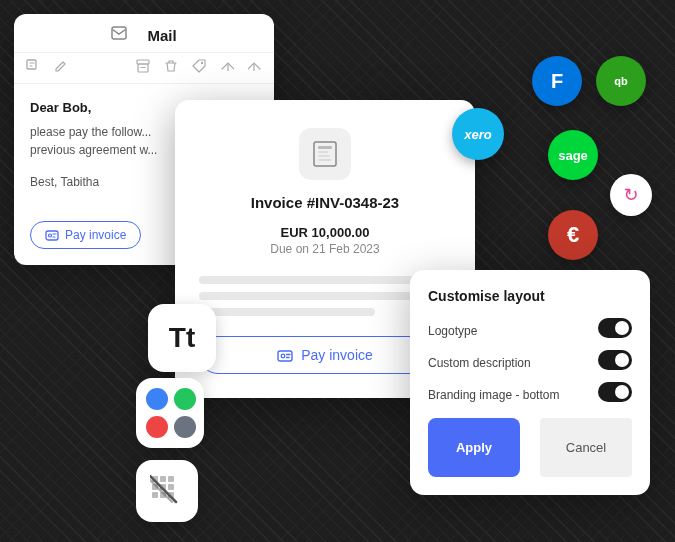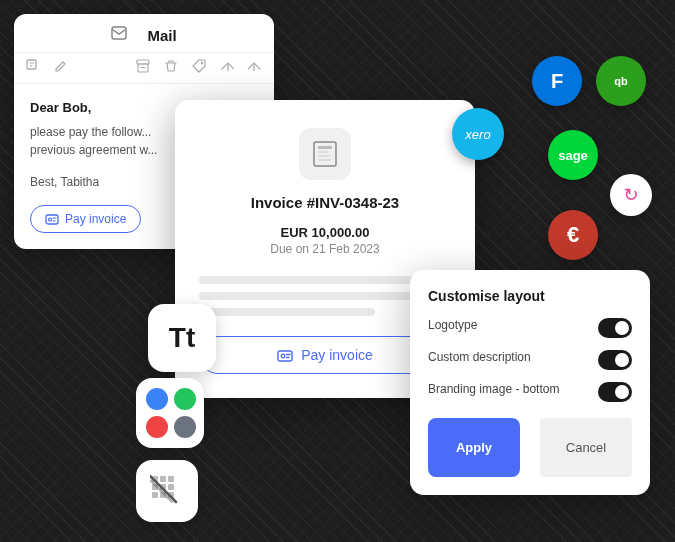--- a/index.html
+++ b/index.html
@@ -75,21 +75,21 @@
     .mail-text {
       font-size: 12px;
       color: #555;
       line-height: 1.5;
       margin-bottom: 16px;
     }
 
     .mail-signature {
       font-size: 12px;
       color: #555;
-      margin-bottom: 16px;
+      margin-bottom: 32px;
     }
 
     .pay-invoice-btn-small {
       display: inline-flex;
       align-items: center;
       gap: 6px;
       border: 1.5px solid #4a6cf7;
       border-radius: 20px;
       padding: 6px 14px;
       font-size: 12px;
@@ -189,21 +189,21 @@
       display: flex;
       align-items: center;
       justify-content: center;
       box-shadow: 0 4px 12px rgba(0,0,0,0.3);
       z-index: 5;
     }
 
     .xero-text {
       color: #fff;
       font-size: 13px;
-      font-weight: 400;
+      font-weight: 700;
       font-style: italic;
     }
 
     
     .logo-freshbooks {
       position: absolute;
       top: 56px;
       left: 532px;
       width: 50px;
       height: 50px;
@@ -343,21 +343,21 @@
 
     .customise-title {
       font-size: 14px;
       font-weight: 700;
       color: #1a1a1a;
       margin-bottom: 14px;
     }
 
     .customise-row {
       display: flex;
-      align-items: flex-start;
+      align-items: flex-end;
       justify-content: space-between;
       margin-bottom: 12px;
     }
 
     .customise-label {
       font-size: 12px;
       color: #444;
     }
 
     .toggle-on {

